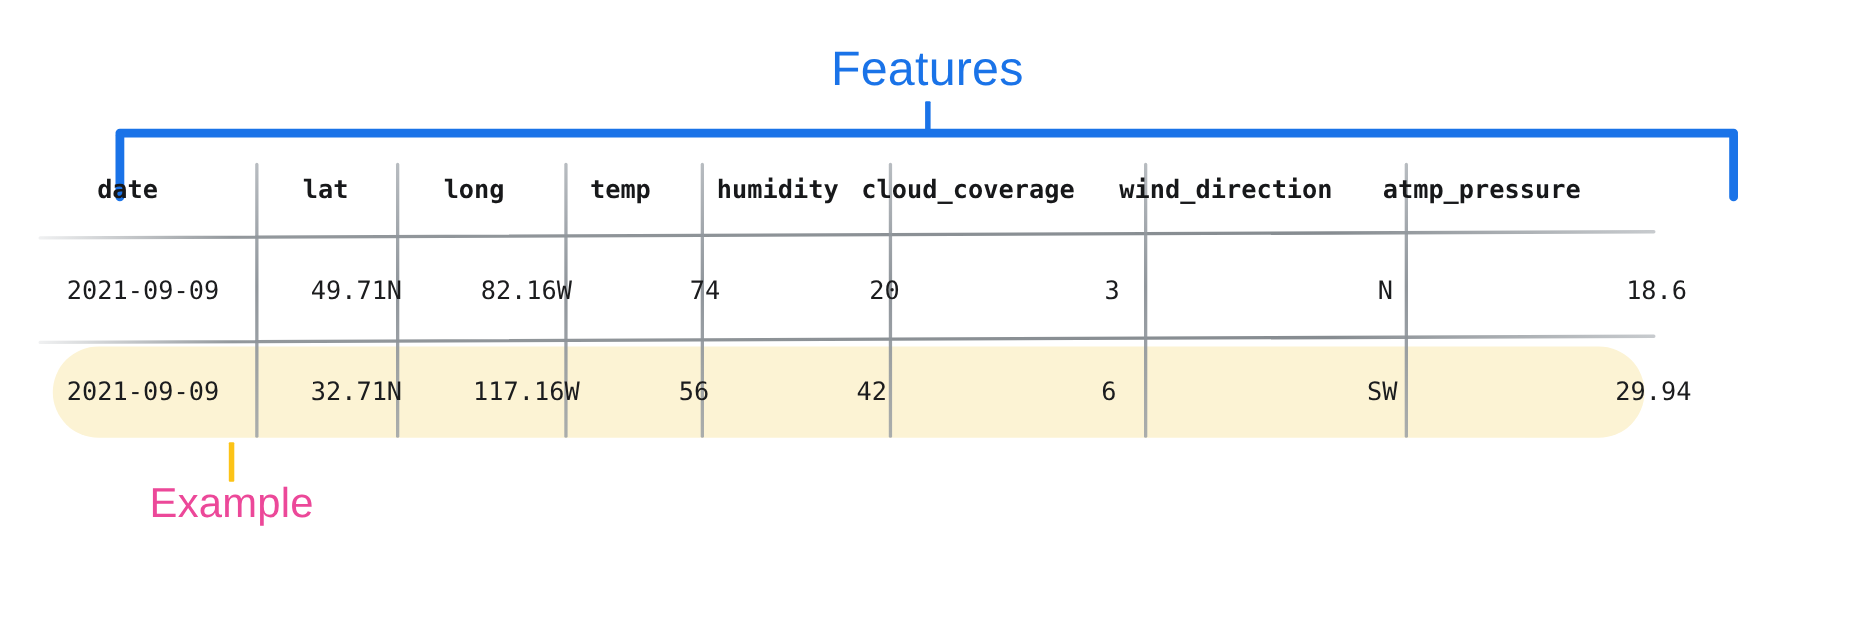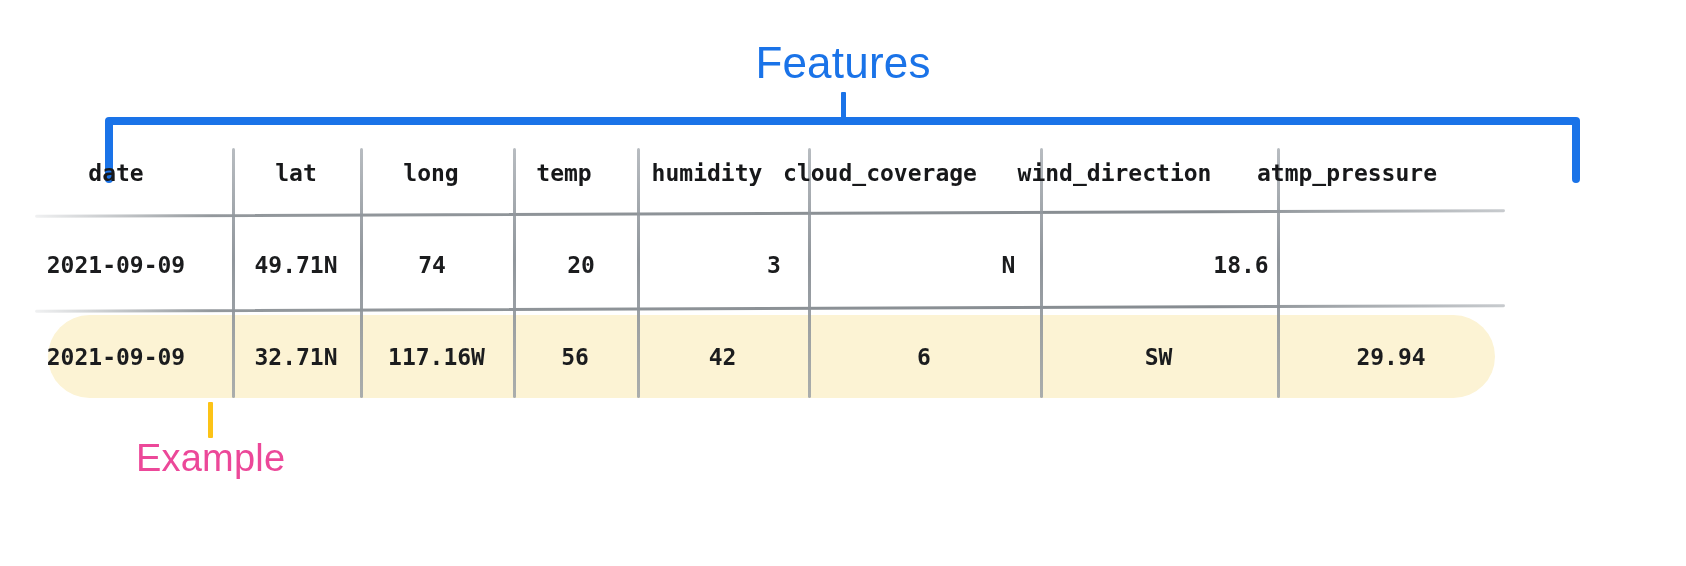--- a/index.html
+++ b/index.html
@@ -142,23 +142,24 @@
     align-items: center;
     justify-content: center;
     text-align: center;
     box-sizing: border-box;
   }
   .row.header .cell {
     font-weight: bold;
     font-size: 23px;
   }
   .row.data-1 .cell, .row.data-2 .cell {
-    font-weight: bold;
+    font-weight: normal;
     font-size: 23px;
     color: #1b1c1e;
+    margin-left: 14px;
   }
 
   
   .example-stem {
     position: absolute;
     left: 208px;
     top: 402px;
     width: 5px;
     height: 36px;
     background: #fcc317;
@@ -211,20 +212,21 @@
         <div class="cell" style="width:124px;">temp</div>
         <div class="cell" style="width:138px;padding-left:24px;">humidity</div>
         <div class="cell" style="width:232px;text-align:right;">cloud_coverage</div>
         <div class="cell" style="width:237px;">wind_direction</div>
         <div class="cell" style="width:228px;">atmp_pressure</div>
       </div>
 
       <div class="row data-1">
         <div class="cell" style="width:232px;">2021-09-09</div>
         <div class="cell" style="width:128px;">49.71N</div>
+        <div class="cell" style="width:153px;">82.16W</div>
         <div class="cell" style="width:144px;">74</div>
         <div class="cell" style="width:154px;">20</div>
         <div class="cell" style="width:232px;">3</div>
         <div class="cell" style="width:237px;">N</div>
         <div class="cell" style="width:228px;">18.6</div>
       </div>
 
       <div class="row data-2">
         <div class="cell" style="width:232px;">2021-09-09</div>
         <div class="cell" style="width:128px;">32.71N</div>

